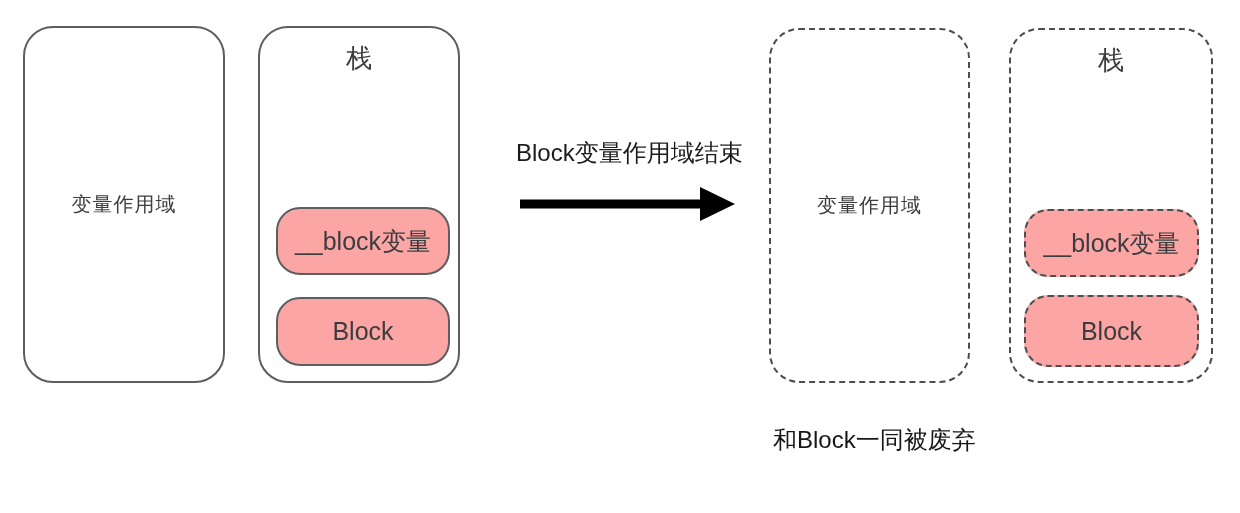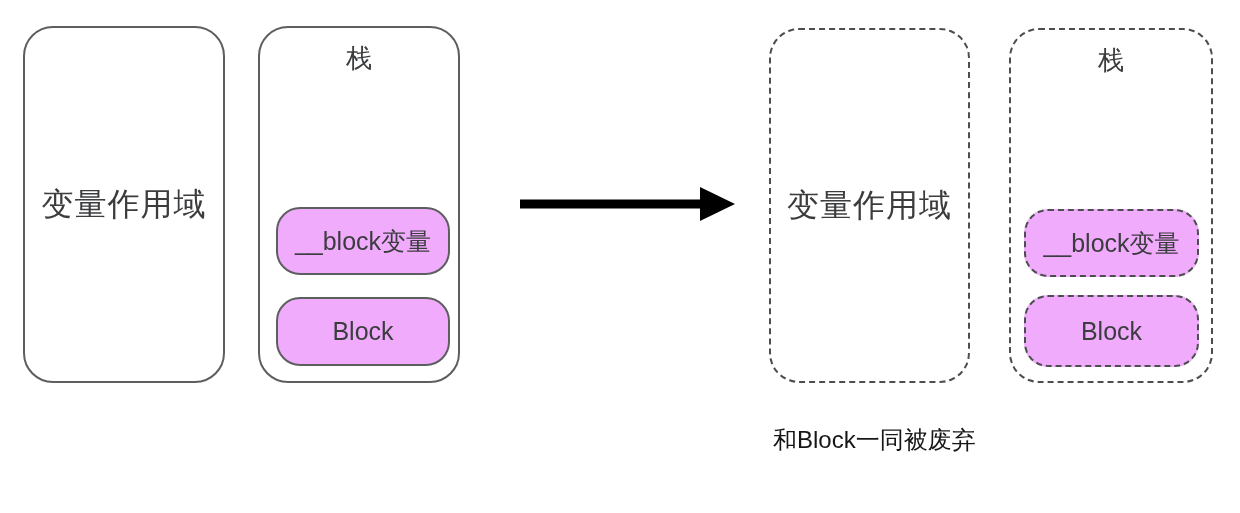--- a/index.html
+++ b/index.html
@@ -21,35 +21,35 @@
     background: #ffffff;
   }
   .box.dashed {
     border: 2.5px dashed #4c4d4f;
   }
   .center-label {
     display: flex;
     align-items: center;
     justify-content: center;
     color: #3b3c3e;
-    font-size: 32px;
+    font-size: 20px;
     letter-spacing: 1px;
   }
   .stack-title {
     position: absolute;
     top: 13px; left: 0; right: 0;
     text-align: center;
     color: #3b3c3e;
     font-size: 26px;
   }
   .inner-box {
     position: absolute;
     border: 2.5px solid #5d5e60;
     border-radius: 24px;
-    background: #f0abfc;
+    background: #fca5a5;
     display: flex;
     align-items: center;
     justify-content: center;
     color: #3b3c3e;
     font-size: 25px;
   }
   .inner-box.dashed {
     border: 2.5px dashed #4c4d4f;
   }
   
@@ -96,20 +96,21 @@
   <div class="box" id="before-stack">
     <div class="stack-title">栈</div>
     <div class="inner-box" id="before-blockvar">
       <span>__block变量</span>
     </div>
     <div class="inner-box" id="before-block">
       <span>Block</span>
     </div>
   </div>
 
+  <div class="transition-label">Block变量作用域结束</div>
 
   <div class="arrow-wrap">
     <svg width="220" height="40" viewBox="0 0 220 40" xmlns="http://www.w3.org/2000/svg">
       <line x1="2" y1="20" x2="186" y2="20" stroke="#000000" stroke-width="9"></line>
       <polygon points="182,3 217,20 182,37" fill="#000000"></polygon>
     </svg>
   </div>
 
   <div class="box dashed center-label" id="after-scope">
     <span>变量作用域</span>

